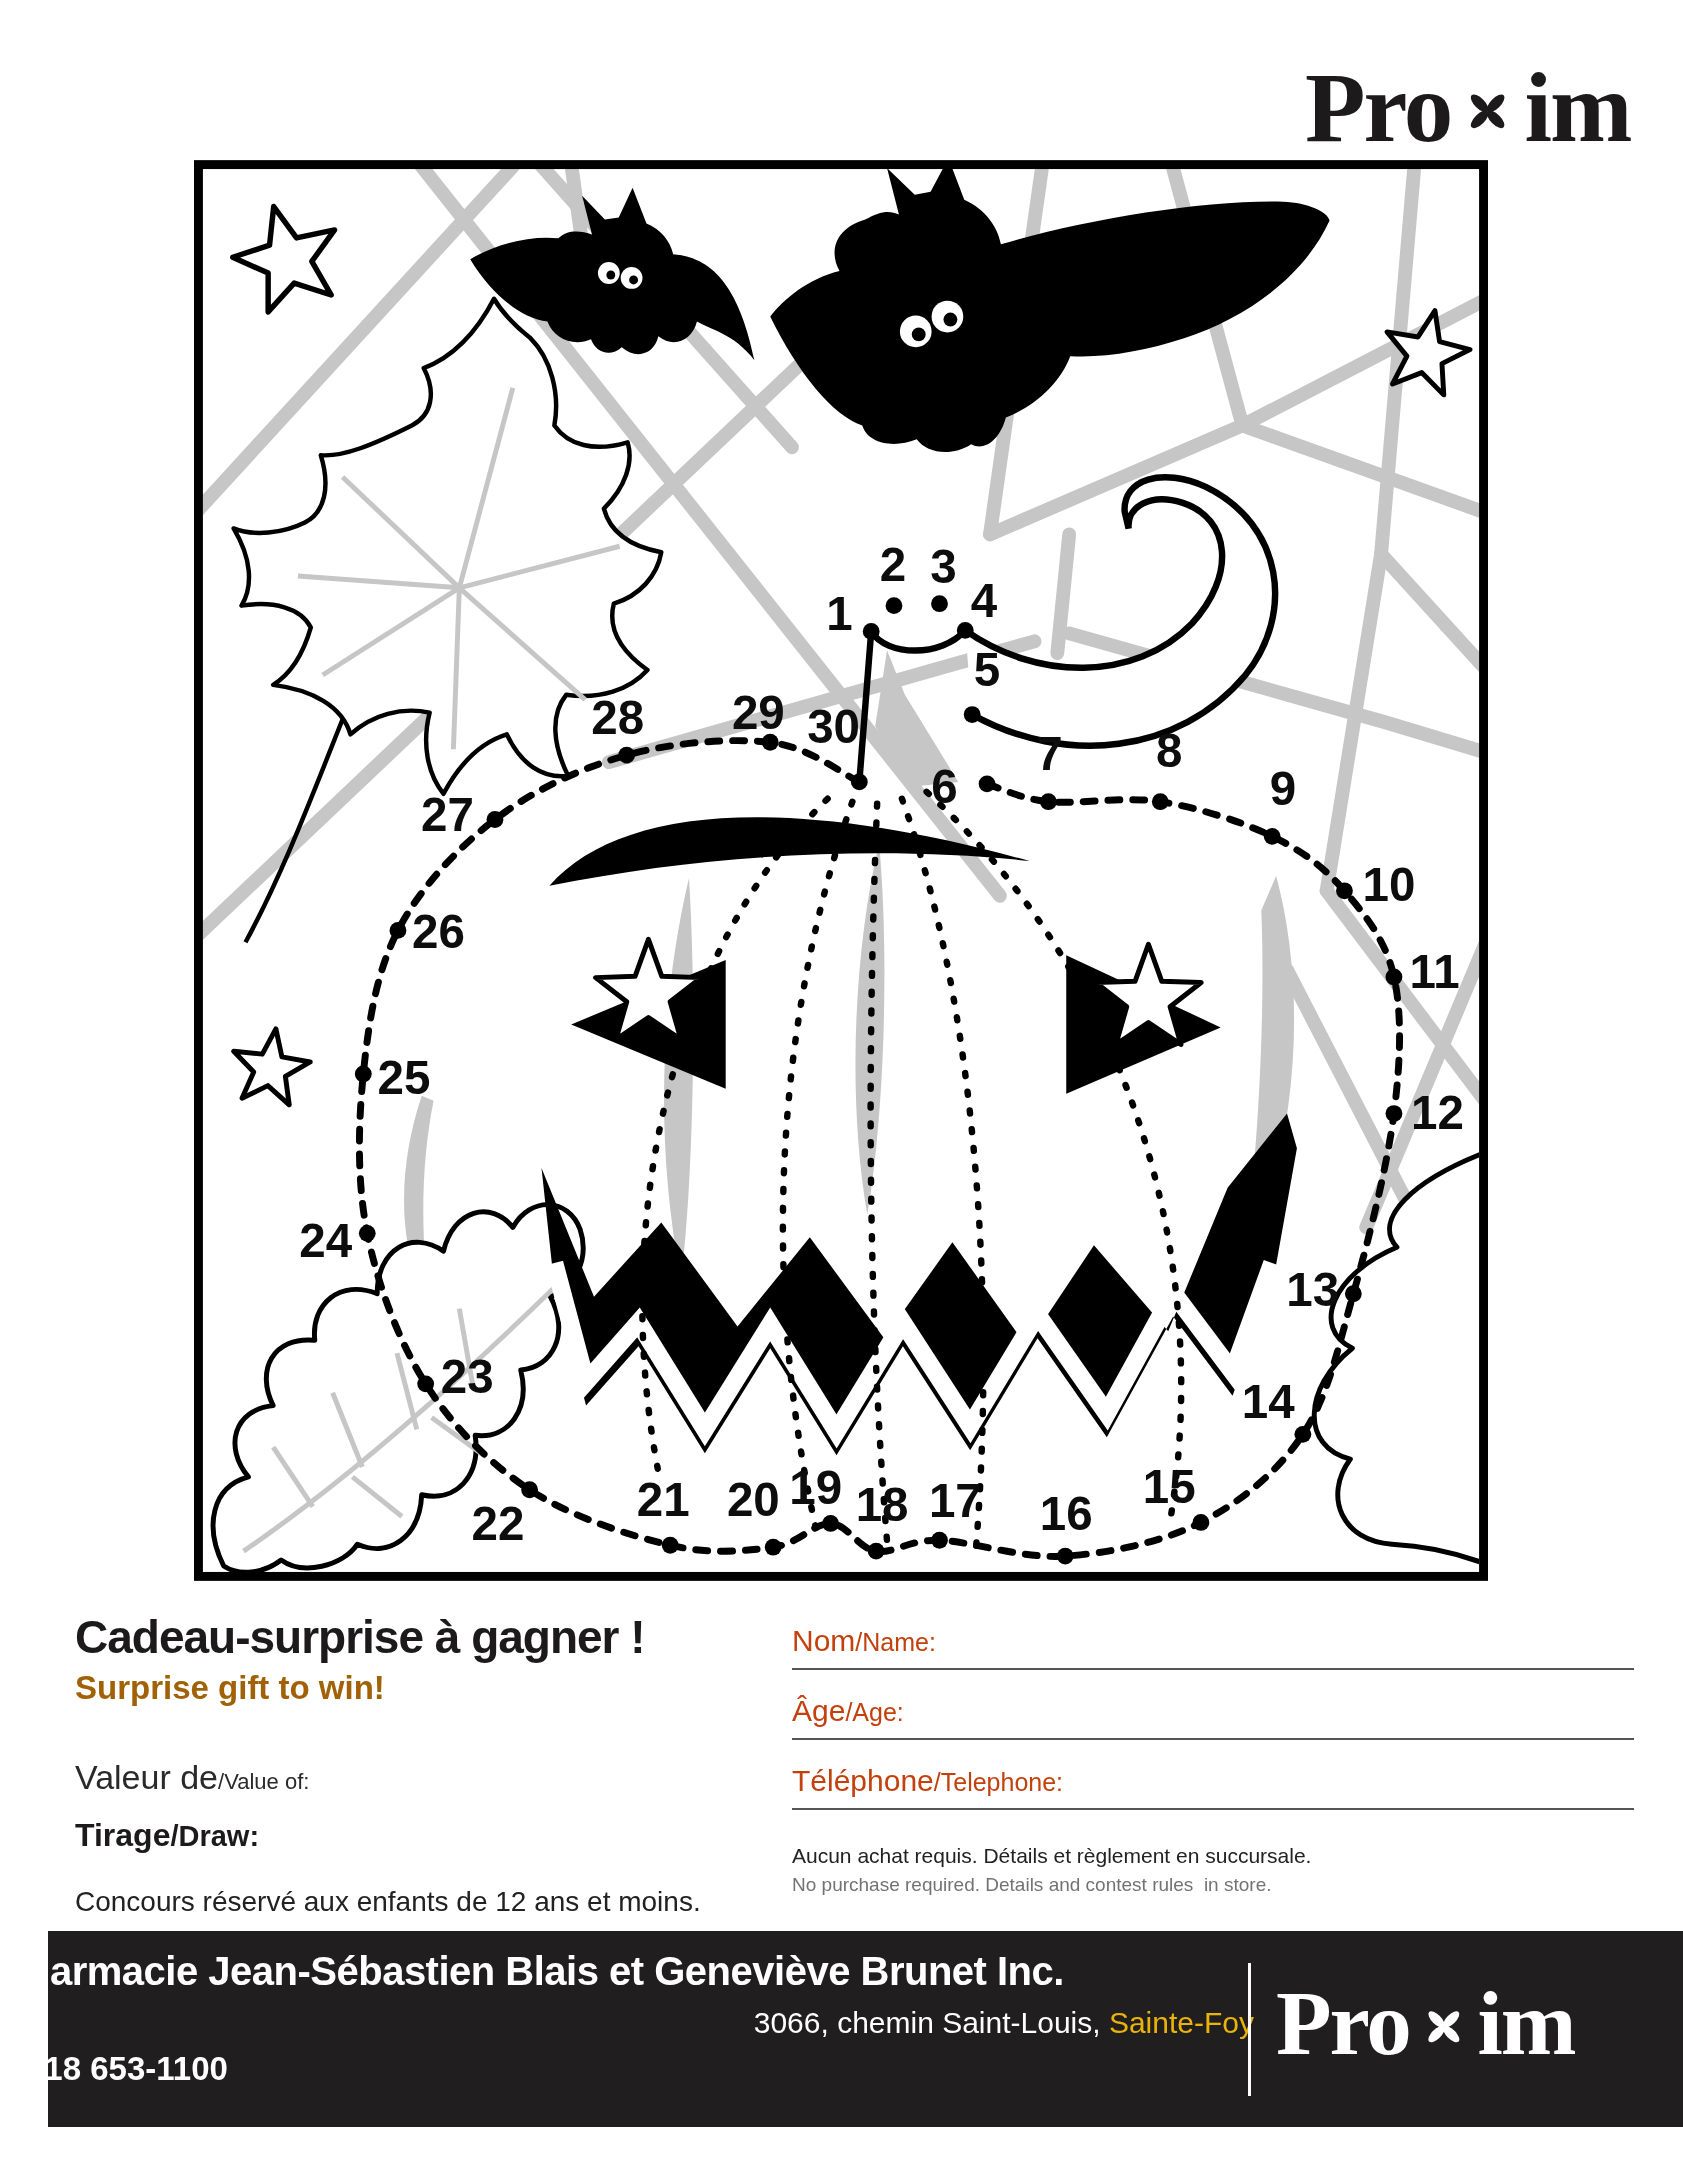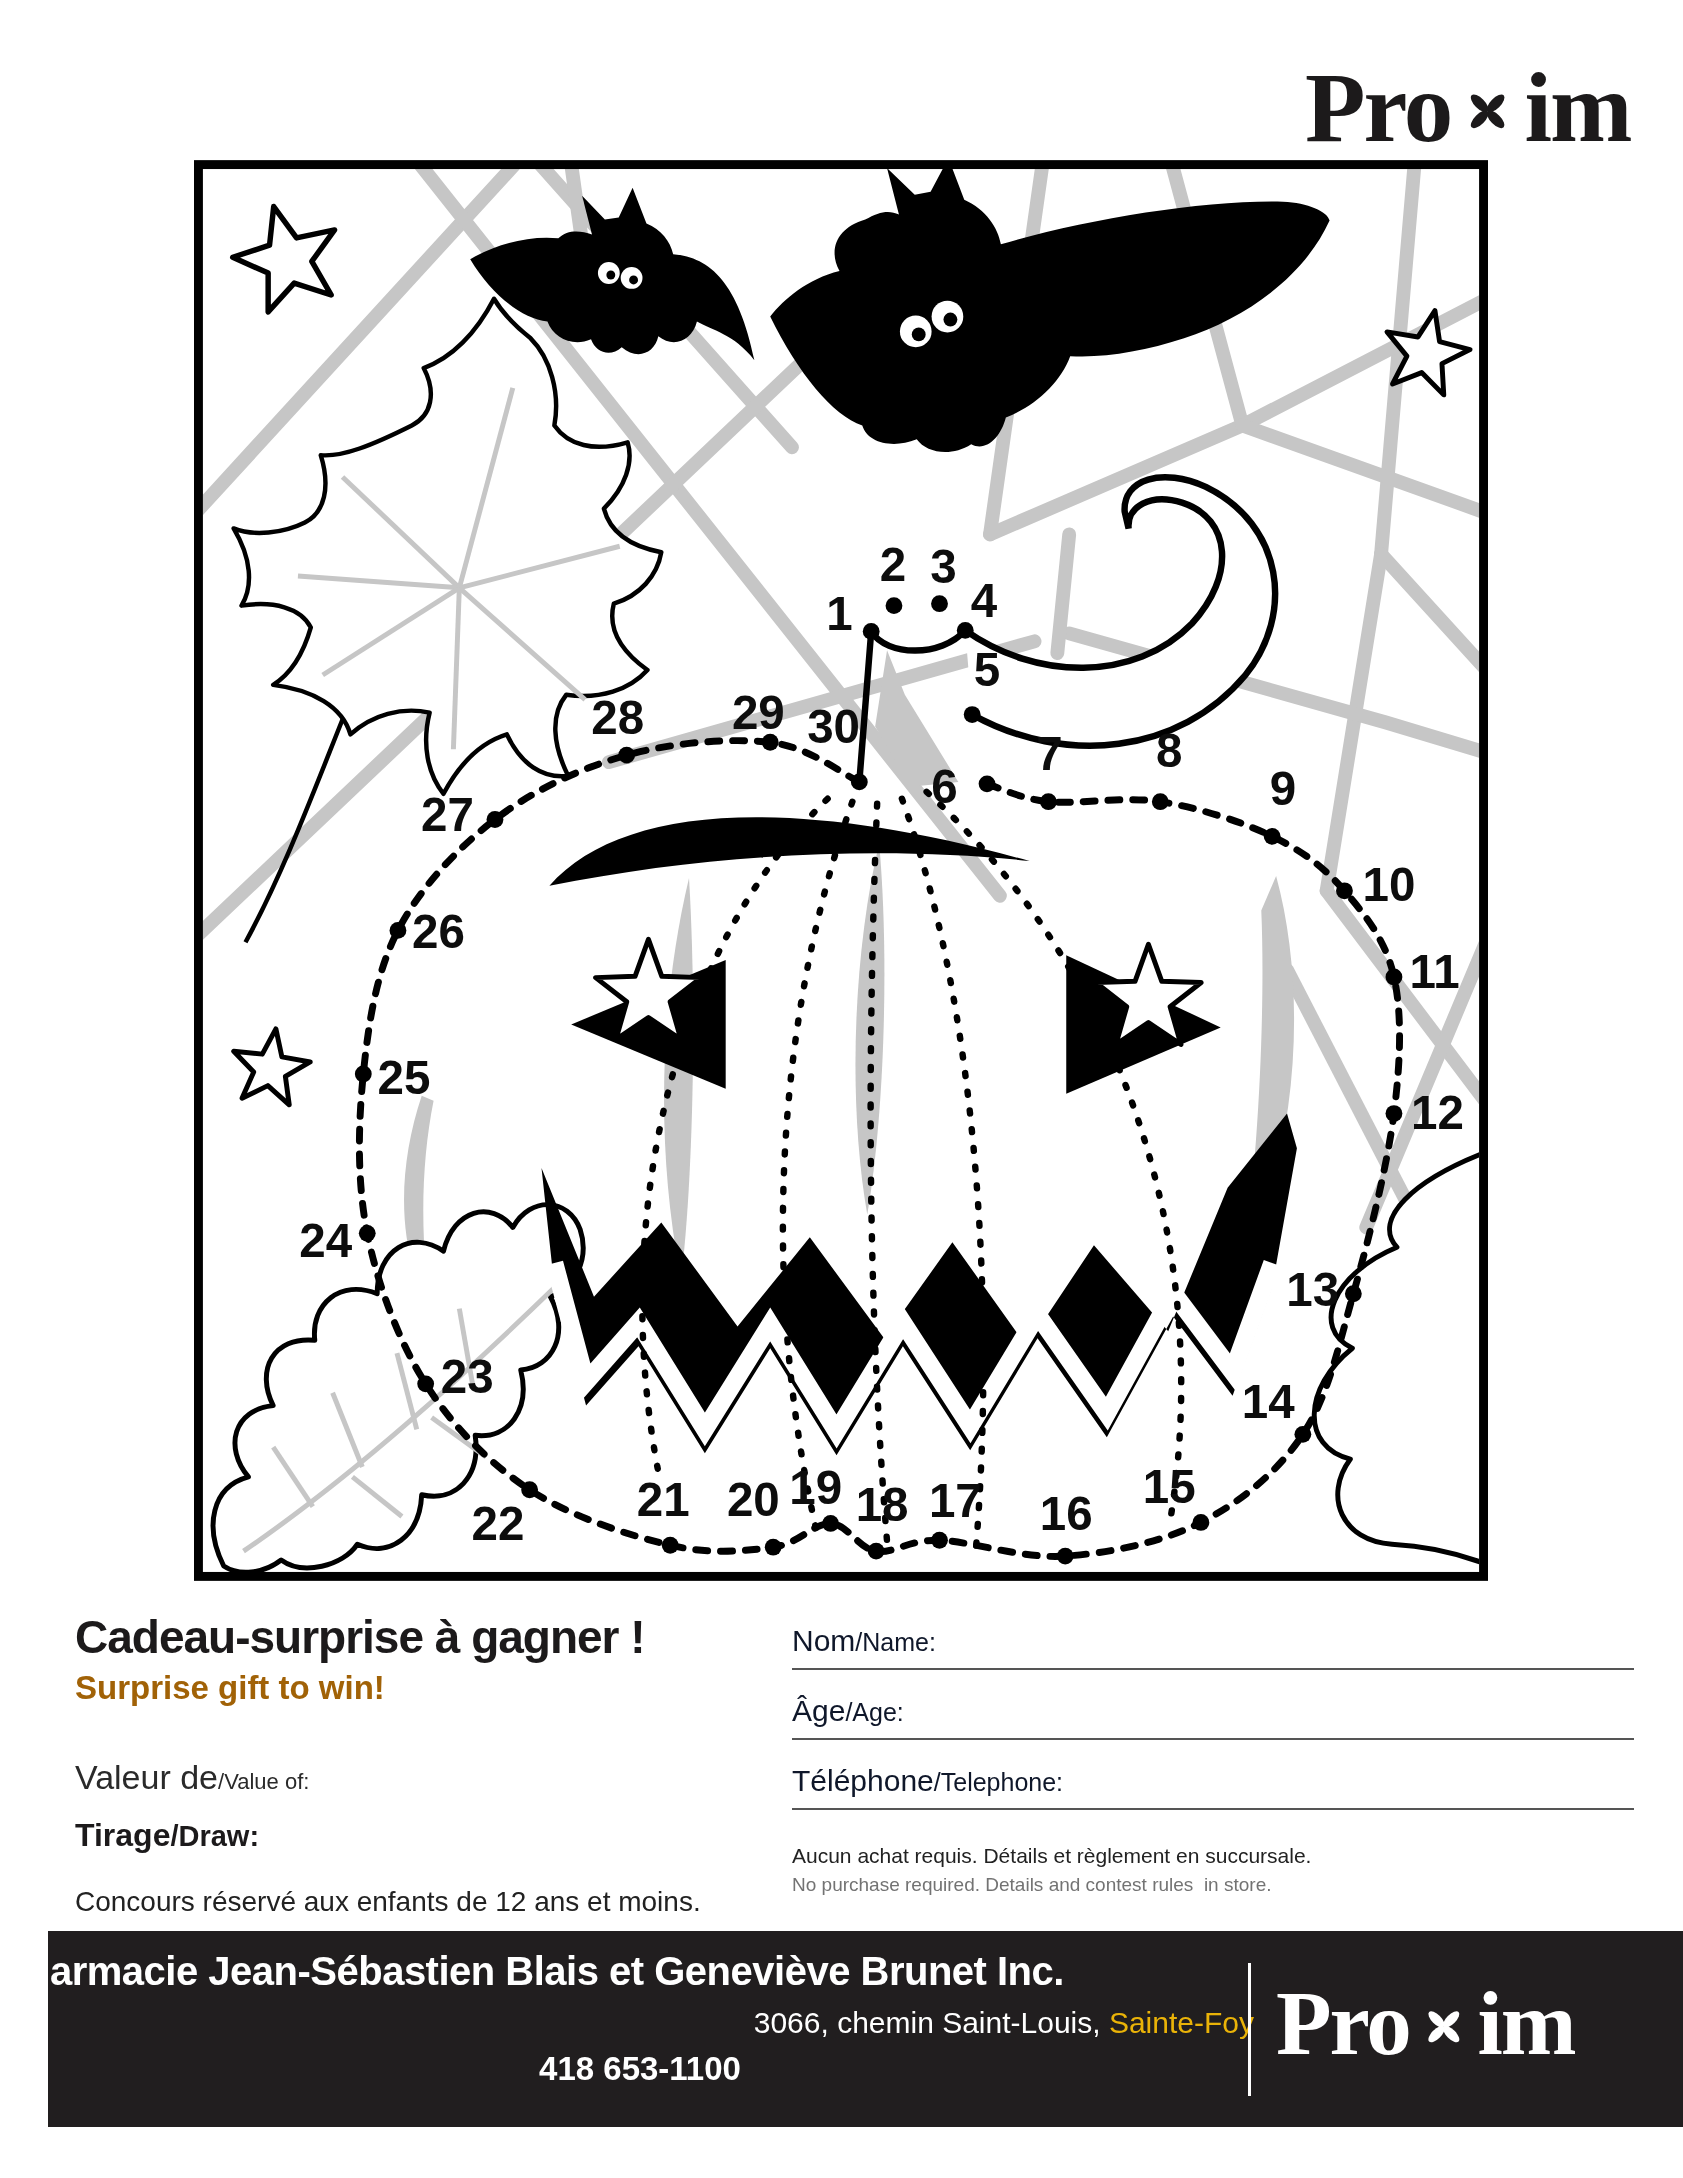--- a/index.html
+++ b/index.html
@@ -20,32 +20,32 @@
   .promo .t-en{font-size:33px;font-weight:800;color:#a16207;margin-top:6px;}
   .promo .value{margin-top:51px;font-size:34px;color:#2a2a2a;}
   .promo .value .lite{font-size:22px;font-weight:400;}
   .promo .draw{margin-top:20px;font-size:32px;font-weight:800;color:#1c1a1b;}
   .promo .draw .lite{font-size:29px;}
   .promo .elig-fr{margin-top:32px;font-size:28px;color:#222;}
   .promo .elig-en{margin-top:8px;font-size:24px;color:#222;}
   
   .form{position:absolute;left:792px;top:1624px;width:842px;}
   .f-row{position:relative;margin-bottom:24px;}
-  .f-label{font-size:30px;color:#0f172a;}
+  .f-label{font-size:30px;color:#c2410c;}
   .f-label .lite{font-size:25px;font-weight:300;}
   .f-line{height:0;border-bottom:2.5px solid #555;margin-top:10px;}
   .notice-fr{margin-top:34px;font-size:21px;color:#222;}
   .notice-en{margin-top:6px;font-size:19px;color:#737373;white-space:pre-wrap;}
   
   .footer{position:absolute;left:48px;top:1931px;width:1636px;height:196px;background:#211e1f;}
   .f-text{position:absolute;left:-22px;top:18px;width:1228px;color:#fff;}
   .f-name{font-size:40px;font-weight:700;white-space:nowrap;letter-spacing:-0.5px;}
   .f-addr{margin-top:12px;font-size:30px;text-align:right;padding-right:0;}
   .f-addr .city{font-weight:300;color:#eab308;}
-  .f-phone{margin-top:10px;font-size:33px;font-weight:700;text-align:center;}
+  .f-phone{margin-top:10px;font-size:33px;font-weight:700;text-align:left;}
   .f-div{position:absolute;left:1200px;top:32px;width:2.5px;height:133px;background:#fff;}
   .f-logo-wrap{position:absolute;left:1228px;top:0;width:408px;height:196px;}
   svg text{font-family:"Liberation Sans",sans-serif;}
 </style>
 </head>
 <body>
 
 <div class="plogo logo-header">
   <span>Pro</span>
   <svg class="px" viewBox="0 0 100 110">

